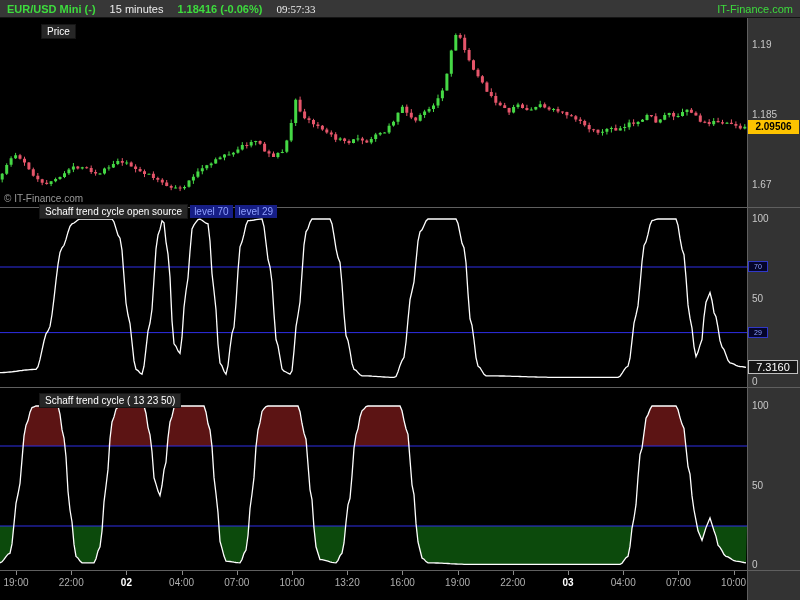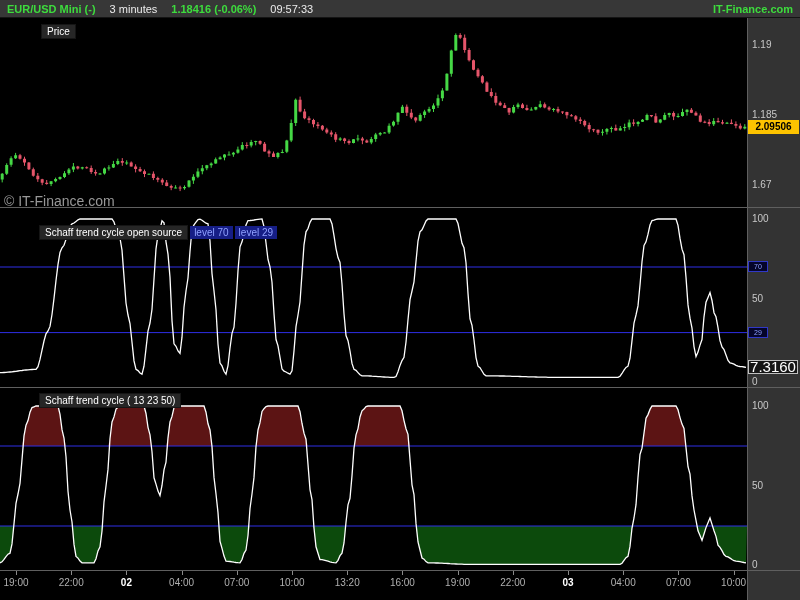--- a/index.html
+++ b/index.html
@@ -5,58 +5,58 @@
   *{margin:0;padding:0;box-sizing:border-box;}
   html,body{background:#000;}
   .app{position:relative;width:800px;height:600px;background:#000;overflow:hidden;
        font-family:"Liberation Sans",sans-serif;}
   .header{position:absolute;top:0;left:0;width:800px;height:18px;background:#373737;
           display:flex;align-items:center;gap:14px;padding:0 7px;font-size:11px;
           border-bottom:1px solid #141414;}
   .header .sym{color:#3ddc3d;font-weight:bold;}
   .header .tf{color:#ececec;}
   .header .quote{color:#3ddc3d;font-weight:bold;}
-  .header .clock{color:#ececec;}
-  .header .brand{margin-left:auto;color:#3ddc3d;font-weight:bold;}
+  .header .clock{color:#ececec;font-family:Liberation Serif, serif;}
+  .header .brand{margin-left:auto;color:#3ddc3d;font-weight:normal;}
   .right-col{position:absolute;left:747px;top:18px;width:53px;height:582px;
              background:#333;border-left:1px solid #5f5f5f;}
   svg.panel{position:absolute;left:0;background:#000;display:block;}
   #price-svg{top:18px;}
   #stc1-svg{top:208px;}
   #stc2-svg{top:388px;}
   .sep{position:absolute;left:0;width:800px;height:1px;background:#5f5f5f;}
   .overlay{position:absolute;white-space:nowrap;padding-left:39px;}
   .chip{display:inline-block;font-size:10px;color:#fff;background:#262626;
         padding:1px 5px;border:1px solid #151515;}
   .level-chip{display:inline-block;font-size:10px;color:#8fa0ff;background:#161e86;
         padding:1px 4px;margin-left:2px;}
   .axis-label{position:absolute;left:752px;color:#c8c8c8;font-size:10px;}
-  .watermark{position:absolute;left:4px;top:193px;color:#989898;font-size:14px;}
+  .watermark{position:absolute;left:4px;top:193px;color:#989898;font-size:10px;}
   .price-tag{position:absolute;left:748px;top:120px;width:51px;height:14px;
              background:#fdc300;color:#000;font-size:10px;font-weight:bold;
              text-align:center;line-height:14px;}
   .value-tag{position:absolute;left:748px;top:360px;width:50px;height:14px;
-             background:#161616;border:1px solid #c0c0c0;color:#fff;font-size:15px;
+             background:#161616;border:1px solid #c0c0c0;color:#fff;font-size:11px;
              text-align:center;line-height:12px;}
   .level-tag{position:absolute;left:748px;width:20px;height:11px;background:#05052a;
              border:1px solid #3038c8;color:#8fa0ff;font-size:7px;text-align:center;
              line-height:9px;}
   .time-axis{position:absolute;left:0;top:571px;width:629px;height:29px;background:#000;}
   .tick{position:absolute;top:0;width:1px;height:4px;background:#8a8a8a;}
   .tlabel{position:absolute;top:6px;transform:translateX(-50%);font-size:10px;color:#b0b0b0;}
   .tlabel.bold{color:#ffffff;font-weight:bold;}
 </style>
 </head>
 <body>
 
 <div class="app">
 
   <div class="header">
     <span class="sym">EUR/USD Mini (-)</span>
-    <span class="tf">3 minutes</span>
+    <span class="tf">15 minutes</span>
     <span class="quote">1.18416 (-0.06%)</span>
     <span class="clock">09:57:33</span>
     <span class="brand">IT-Finance.com</span>
   </div>
 
   <svg id="price-svg" class="panel" width="747" height="189">
       <path d="M2.2,155.0L2.2,164.4M6.7,145.3L6.7,157.0M11.1,138.3L11.1,148.8M15.6,134.9L15.6,141.0M51.1,163.2L51.1,168.1M55.6,159.6L55.6,164.3M60.0,158.5L60.0,161.9M64.5,153.1L64.5,160.1M68.9,150.0L68.9,156.9M73.4,145.0L73.4,154.1M82.3,148.8L82.3,151.5M100.0,154.9L100.0,156.6M104.5,149.6L104.5,156.6M108.9,147.2L108.9,152.6M113.4,142.9L113.4,150.0M117.8,140.6L117.8,147.1M126.7,142.3L126.7,146.9M149.0,155.6L149.0,156.2M175.6,167.2L175.6,170.3M184.5,167.4L184.5,171.8M189.0,162.2L189.0,169.6M193.4,156.2L193.4,165.9M197.9,150.3L197.9,160.1M202.3,147.0L202.3,156.3M206.8,146.9L206.8,152.2M211.2,144.4L211.2,149.8M215.7,139.5L215.7,145.8M220.1,138.3L220.1,141.4M224.5,136.2L224.5,142.3M229.0,133.4L229.0,136.9M233.4,133.9L233.4,138.8M237.9,128.6L237.9,135.7M242.3,124.1L242.3,132.5M251.2,121.9L251.2,129.4M255.7,122.8L255.7,127.3M277.9,134.2L277.9,140.5M282.3,131.4L282.3,135.2M286.8,121.8L286.8,135.1M291.2,101.5L291.2,124.1M295.7,80.5L295.7,108.0M340.2,119.2L340.2,123.1M353.5,121.0L353.5,125.4M357.9,116.8L357.9,123.4M371.3,118.9L371.3,126.2M375.7,114.9L375.7,123.8M380.2,114.0L380.2,117.8M384.6,114.1L384.6,115.1M389.1,105.4L389.1,116.0M393.5,102.7L393.5,108.6M398.0,94.3L398.0,106.7M402.4,86.9L402.4,95.0M420.2,95.3L420.2,103.5M424.6,91.8L424.6,99.9M429.1,88.8L429.1,94.9M433.5,85.4L433.5,94.0M438.0,76.6L438.0,90.0M442.4,70.1L442.4,83.1M446.9,55.3L446.9,72.7M451.3,31.7L451.3,58.7M455.8,15.4L455.8,32.7M513.6,86.9L513.6,95.4M518.0,84.7L518.0,90.7M531.3,89.3L531.3,92.3M535.8,88.7L535.8,92.3M540.2,82.8L540.2,90.1M553.6,90.0L553.6,93.8M602.5,111.1L602.5,117.6M606.9,110.0L606.9,116.5M611.4,108.5L611.4,114.5M620.3,108.0L620.3,112.5M624.7,105.7L624.7,113.3M629.2,101.6L629.2,111.8M638.1,103.1L638.1,108.4M642.5,101.0L642.5,104.0M647.0,95.6L647.0,102.5M660.3,101.0L660.3,105.3M664.7,94.7L664.7,102.2M669.2,94.7L669.2,99.4M678.1,95.4L678.1,99.7M682.5,90.7L682.5,98.6M687.0,91.2L687.0,97.6M713.7,100.1L713.7,108.0M727.0,103.9L727.0,105.9M744.8,106.2L744.8,111.4" stroke="#45d845" stroke-width="1" fill="none"></path>
       <path d="M20.0,135.9L20.0,141.5M24.5,138.7L24.5,147.8M28.9,144.1L28.9,152.0M33.3,149.6L33.3,158.7M37.8,155.0L37.8,163.9M42.2,160.8L42.2,167.2M46.7,162.0L46.7,166.7M77.8,147.9L77.8,151.5M86.7,148.4L86.7,150.7M91.2,147.5L91.2,155.9M95.6,151.7L95.6,157.7M122.3,140.1L122.3,147.8M131.2,143.4L131.2,148.6M135.6,146.3L135.6,154.4M140.1,148.9L140.1,154.0M144.5,151.5L144.5,159.1M153.4,153.4L153.4,162.1M157.8,158.7L157.8,164.2M162.3,160.2L162.3,167.1M166.7,162.0L166.7,168.3M171.2,166.6L171.2,172.2M180.1,167.7L180.1,173.1M246.8,124.3L246.8,130.5M260.1,122.4L260.1,126.9M264.6,124.0L264.6,133.6M269.0,131.7L269.0,139.1M273.5,133.5L273.5,138.9M300.1,78.6L300.1,94.3M304.6,90.9L304.6,101.3M309.0,98.3L309.0,105.2M313.5,100.8L313.5,109.3M317.9,104.0L317.9,110.6M322.4,107.0L322.4,112.8M326.8,109.8L326.8,115.8M331.3,112.4L331.3,118.9M335.7,114.2L335.7,124.1M344.6,119.8L344.6,125.6M349.0,121.4L349.0,126.7M362.4,118.9L362.4,126.2M366.8,121.4L366.8,125.0M406.8,86.5L406.8,98.0M411.3,91.1L411.3,101.1M415.7,98.9L415.7,104.5M460.2,15.2L460.2,21.1M464.7,16.5L464.7,34.7M469.1,30.1L469.1,43.5M473.5,41.5L473.5,52.3M478.0,50.2L478.0,59.7M482.4,57.1L482.4,65.7M486.9,63.3L486.9,73.9M491.3,70.3L491.3,79.5M495.8,74.6L495.8,87.4M500.2,83.3L500.2,88.1M504.7,84.9L504.7,90.1M509.1,89.7L509.1,97.0M522.5,85.1L522.5,90.5M526.9,86.8L526.9,92.7M544.7,84.5L544.7,90.3M549.1,88.2L549.1,92.8M558.0,88.7L558.0,95.2M562.5,93.5L562.5,96.0M566.9,93.7L566.9,100.6M571.4,96.0L571.4,98.5M575.8,97.0L575.8,103.8M580.3,99.2L580.3,106.0M584.7,101.7L584.7,108.7M589.2,104.6L589.2,114.4M593.6,110.8L593.6,114.1M598.0,111.5L598.0,116.8M615.8,106.6L615.8,112.6M633.6,101.3L633.6,108.2M651.4,97.0L651.4,99.2M655.8,95.3L655.8,104.9M673.6,93.4L673.6,102.1M691.4,90.0L691.4,95.1M695.9,93.3L695.9,97.6M700.3,95.4L700.3,104.4M704.8,102.6L704.8,105.2M709.2,101.2L709.2,108.3M718.1,99.8L718.1,104.5M722.5,101.8L722.5,106.5M731.4,101.4L731.4,106.2M735.9,103.4L735.9,110.3M740.3,105.4L740.3,111.6" stroke="#e5556a" stroke-width="1" fill="none"></path>
       <path d="M0.7,155.7h3v5.8h-3zM5.2,146.9h3v8.8h-3zM9.6,140.3h3v6.5h-3zM14.1,137.3h3v3.0h-3zM49.6,163.3h3v2.7h-3zM54.1,161.0h3v2.3h-3zM58.5,159.0h3v2.0h-3zM63.0,155.2h3v3.8h-3zM67.4,151.6h3v3.6h-3zM71.9,148.4h3v3.2h-3zM80.8,149.2h3v1.4h-3zM98.5,155.6h3v1.0h-3zM103.0,150.4h3v5.1h-3zM107.4,149.4h3v1.0h-3zM111.9,146.0h3v3.5h-3zM116.3,142.9h3v3.1h-3zM125.2,144.6h3v1.0h-3zM147.5,155.8h3v1.0h-3zM174.1,169.4h3v1.0h-3zM183.0,168.9h3v1.4h-3zM187.5,162.6h3v6.2h-3zM191.9,158.7h3v3.9h-3zM196.4,153.4h3v5.4h-3zM200.8,150.3h3v3.0h-3zM205.3,147.2h3v3.1h-3zM209.7,145.5h3v1.8h-3zM214.2,141.3h3v4.2h-3zM218.6,139.5h3v1.8h-3zM223.0,136.5h3v2.9h-3zM227.5,136.5h3v1.0h-3zM231.9,134.7h3v1.8h-3zM236.4,131.6h3v3.1h-3zM240.8,127.1h3v4.5h-3zM249.7,124.1h3v3.5h-3zM254.2,123.0h3v1.1h-3zM276.4,135.0h3v3.9h-3zM280.8,133.9h3v1.1h-3zM285.3,122.5h3v11.3h-3zM289.7,105.0h3v17.5h-3zM294.2,81.8h3v23.2h-3zM338.7,120.6h3v1.1h-3zM352.0,121.2h3v3.8h-3zM356.4,120.4h3v1.0h-3zM369.8,120.9h3v3.7h-3zM374.2,116.5h3v4.5h-3zM378.7,115.0h3v1.4h-3zM383.1,114.5h3v1.0h-3zM387.6,107.7h3v6.8h-3zM392.0,103.7h3v3.9h-3zM396.5,94.8h3v8.9h-3zM400.9,88.8h3v6.1h-3zM418.7,96.9h3v5.8h-3zM423.1,93.6h3v3.3h-3zM427.6,91.0h3v2.6h-3zM432.0,87.4h3v3.6h-3zM436.5,80.2h3v7.2h-3zM440.9,72.4h3v7.8h-3zM445.4,55.8h3v16.6h-3zM449.8,32.5h3v23.3h-3zM454.3,17.0h3v15.6h-3zM512.1,89.0h3v5.5h-3zM516.5,86.4h3v2.6h-3zM529.8,91.4h3v1.0h-3zM534.3,88.9h3v2.5h-3zM538.7,86.2h3v2.7h-3zM552.1,90.9h3v1.0h-3zM601.0,113.8h3v1.0h-3zM605.4,111.0h3v2.8h-3zM609.9,110.0h3v1.0h-3zM618.8,110.2h3v2.3h-3zM623.2,109.1h3v1.0h-3zM627.7,104.6h3v4.6h-3zM636.6,103.9h3v2.0h-3zM641.0,101.8h3v2.0h-3zM645.5,97.1h3v4.8h-3zM658.8,101.6h3v2.9h-3zM663.2,97.0h3v4.7h-3zM667.7,94.9h3v2.1h-3zM676.6,97.9h3v1.0h-3zM681.0,94.1h3v3.8h-3zM685.5,91.7h3v2.4h-3zM712.2,103.0h3v3.2h-3zM725.5,104.8h3v1.0h-3zM743.3,108.8h3v1.6h-3z" fill="#45d845"></path>
       <path d="M18.5,137.3h3v3.5h-3zM23.0,140.8h3v3.6h-3zM27.4,144.4h3v6.9h-3zM31.8,151.3h3v6.4h-3zM36.3,157.7h3v3.6h-3zM40.7,161.2h3v3.5h-3zM45.2,164.7h3v1.3h-3zM76.3,148.4h3v2.2h-3zM85.2,149.2h3v1.0h-3zM89.7,150.1h3v3.8h-3zM94.1,153.9h3v1.7h-3zM120.8,142.9h3v1.9h-3zM129.7,144.6h3v4.0h-3zM134.1,148.6h3v2.5h-3zM138.6,151.1h3v2.2h-3zM143.0,153.3h3v2.8h-3zM151.9,155.8h3v4.3h-3zM156.3,160.1h3v1.6h-3zM160.8,161.7h3v2.9h-3zM165.2,164.6h3v3.5h-3zM169.7,168.1h3v1.6h-3zM178.6,169.4h3v1.0h-3zM245.3,127.1h3v1.0h-3zM258.6,123.0h3v2.8h-3zM263.1,125.8h3v7.6h-3zM267.5,133.3h3v2.2h-3zM272.0,135.6h3v3.3h-3zM298.6,81.8h3v11.7h-3zM303.1,93.5h3v6.7h-3zM307.5,100.2h3v1.9h-3zM312.0,102.1h3v4.2h-3zM316.4,106.4h3v1.5h-3zM320.9,107.8h3v3.7h-3zM325.3,111.6h3v3.0h-3zM329.8,114.6h3v1.8h-3zM334.2,116.3h3v5.4h-3zM343.1,120.6h3v2.3h-3zM347.5,122.9h3v2.1h-3zM360.9,120.4h3v2.2h-3zM365.3,122.6h3v2.0h-3zM405.3,88.8h3v6.0h-3zM409.8,94.8h3v4.7h-3zM414.2,99.4h3v3.2h-3zM458.7,17.0h3v2.8h-3zM463.2,19.8h3v12.1h-3zM467.6,31.9h3v10.3h-3zM472.0,42.2h3v9.5h-3zM476.5,51.7h3v6.5h-3zM480.9,58.2h3v6.2h-3zM485.4,64.4h3v9.4h-3zM489.8,73.9h3v4.2h-3zM494.3,78.1h3v6.7h-3zM498.7,84.8h3v2.4h-3zM503.2,87.2h3v2.7h-3zM507.6,89.9h3v4.6h-3zM521.0,86.4h3v3.5h-3zM525.4,89.9h3v2.2h-3zM543.2,86.2h3v3.3h-3zM547.6,89.5h3v2.1h-3zM556.5,90.9h3v2.7h-3zM561.0,93.6h3v1.0h-3zM565.4,94.0h3v3.3h-3zM569.9,97.3h3v1.0h-3zM574.3,98.2h3v3.4h-3zM578.8,101.5h3v1.4h-3zM583.2,103.0h3v4.2h-3zM587.7,107.1h3v4.1h-3zM592.1,111.3h3v1.0h-3zM596.5,111.8h3v2.9h-3zM614.3,110.0h3v2.4h-3zM632.1,104.6h3v1.2h-3zM649.9,97.1h3v1.2h-3zM654.3,98.2h3v6.3h-3zM672.1,94.9h3v3.7h-3zM689.9,91.7h3v3.0h-3zM694.4,94.7h3v2.8h-3zM698.8,97.5h3v6.3h-3zM703.3,103.7h3v1.0h-3zM707.7,104.0h3v2.1h-3zM716.6,103.0h3v1.2h-3zM721.0,104.2h3v1.4h-3zM729.9,104.8h3v1.1h-3zM734.4,105.9h3v1.9h-3zM738.8,107.8h3v2.6h-3z" fill="#e5556a"></path>
@@ -82,21 +82,21 @@
 
   <div class="overlay" style="left:2px;top:21px">
     <span class="chip">Price</span>
   </div>
   <div class="watermark">© IT-Finance.com</div>
   <div class="axis-label" style="top:39px">1.19</div>
   <div class="axis-label" style="top:109px">1.185</div>
   <div class="axis-label" style="top:179px">1.67</div>
   <div class="price-tag">2.09506</div>
 
-  <div class="overlay" style="left:0;top:222px">
+  <div class="overlay" style="left:0;top:201px">
     <span class="chip">Schaff trend cycle open source</span><span class="level-chip">level 70</span><span class="level-chip">level 29</span>
   </div>
   <div class="axis-label" style="top:213px">100</div>
   <div class="axis-label" style="top:293px">50</div>
   <div class="axis-label" style="top:376px">0</div>
   <div class="level-tag" style="top:261px">70</div>
   <div class="level-tag" style="top:327px">29</div>
   <div class="value-tag">7.3160</div>
 
   <div class="overlay" style="left:0;top:390px">

